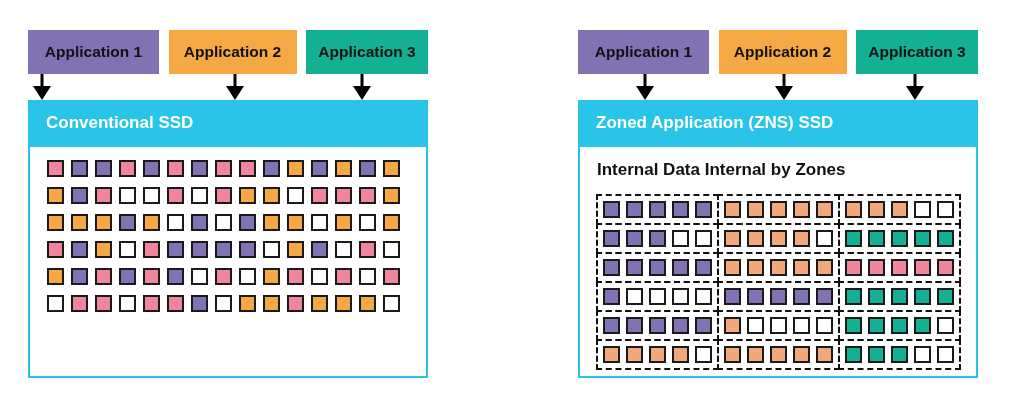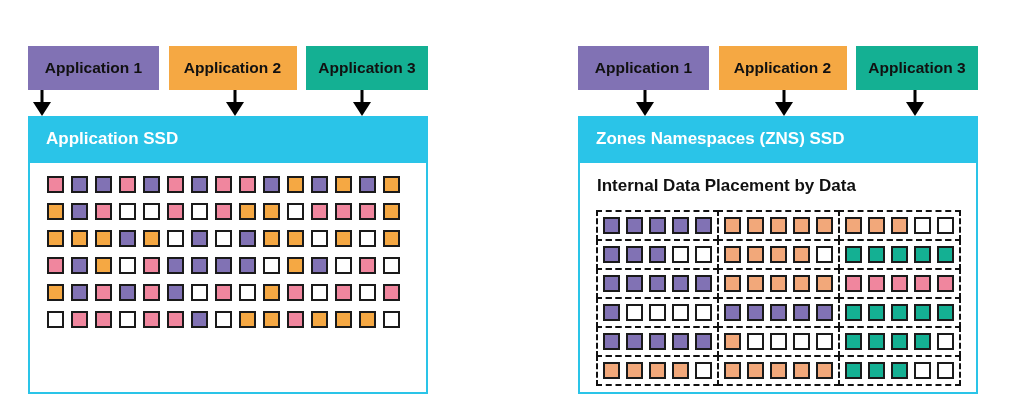--- a/index.html
+++ b/index.html
@@ -5,21 +5,21 @@
   html,body{margin:0;padding:0;}
   body{
     width:1016px;height:416px;position:relative;background:#ffffff;
     font-family:"Liberation Sans","DejaVu Sans",sans-serif;
     -webkit-font-smoothing:antialiased;
   }
   .panel{position:absolute;top:30px;width:400px;}
   .panel.left{left:28px;}
   .panel.right{left:578px;}
 
-  .apps-row{display:flex;justify-content:space-between;height:44px;margin-top:16px;}
+  .apps-row{display:flex;justify-content:space-between;height:44px;}
   .app-box{
     height:44px;display:flex;align-items:center;justify-content:center;
     font-weight:bold;font-size:15.5px;color:#111;
   }
   .app-box.a1{width:131px;}
   .app-box.a2{width:128px;}
   .app-box.a3{width:122px;}
 
   .arrows-strip{position:relative;height:26px;}
   .arrow{position:absolute;top:0;width:20px;height:26px;}
@@ -75,21 +75,21 @@
     <span class="arrow" style="left:197px"><svg width="20" height="26" viewBox="0 0 20 26">
           <rect x="8.5" y="0" width="3" height="14" fill="#000000"></rect>
           <polygon points="1,12 19,12 10,26" fill="#000000"></polygon>
         </svg></span>
     <span class="arrow" style="left:324px"><svg width="20" height="26" viewBox="0 0 20 26">
           <rect x="8.5" y="0" width="3" height="14" fill="#000000"></rect>
           <polygon points="1,12 19,12 10,26" fill="#000000"></polygon>
         </svg></span>
   </div>
   <div class="ssd-header" style="background: rgb(42, 196, 232); color: rgb(255, 255, 255);">
-    <span>Application SSD</span>
+    <span>Conventional SSD</span>
   </div>
   <div class="ssd-body" style="border: 2px solid rgb(42, 196, 232);">
     <div class="block-grid">
         <div class="block" style="background: rgb(240, 134, 158);"></div>
         <div class="block" style="background: rgb(129, 114, 180);"></div>
         <div class="block" style="background: rgb(129, 114, 180);"></div>
         <div class="block" style="background: rgb(240, 134, 158);"></div>
         <div class="block" style="background: rgb(129, 114, 180);"></div>
         <div class="block" style="background: rgb(240, 134, 158);"></div>
         <div class="block" style="background: rgb(129, 114, 180);"></div>
@@ -200,24 +200,24 @@
     <span class="arrow" style="left:196px"><svg width="20" height="26" viewBox="0 0 20 26">
           <rect x="8.5" y="0" width="3" height="14" fill="#000000"></rect>
           <polygon points="1,12 19,12 10,26" fill="#000000"></polygon>
         </svg></span>
     <span class="arrow" style="left:327px"><svg width="20" height="26" viewBox="0 0 20 26">
           <rect x="8.5" y="0" width="3" height="14" fill="#000000"></rect>
           <polygon points="1,12 19,12 10,26" fill="#000000"></polygon>
         </svg></span>
   </div>
   <div class="ssd-header" style="background: rgb(42, 196, 232); color: rgb(255, 255, 255);">
-    <span>Zones Namespaces (ZNS) SSD</span>
+    <span>Zoned Application (ZNS) SSD</span>
   </div>
   <div class="ssd-body" style="border: 2px solid rgb(42, 196, 232);">
-    <div class="body-title">Internal Data Placement by Data</div>
+    <div class="body-title">Internal Data Internal by Zones</div>
     <div class="zone-rows">
         <div class="zone-row">
           <div class="zone">
             <div class="block" style="background: rgb(129, 114, 180);"></div>
             <div class="block" style="background: rgb(129, 114, 180);"></div>
             <div class="block" style="background: rgb(129, 114, 180);"></div>
             <div class="block" style="background: rgb(129, 114, 180);"></div>
             <div class="block" style="background: rgb(129, 114, 180);"></div>
           </div>
           <div class="zone">

